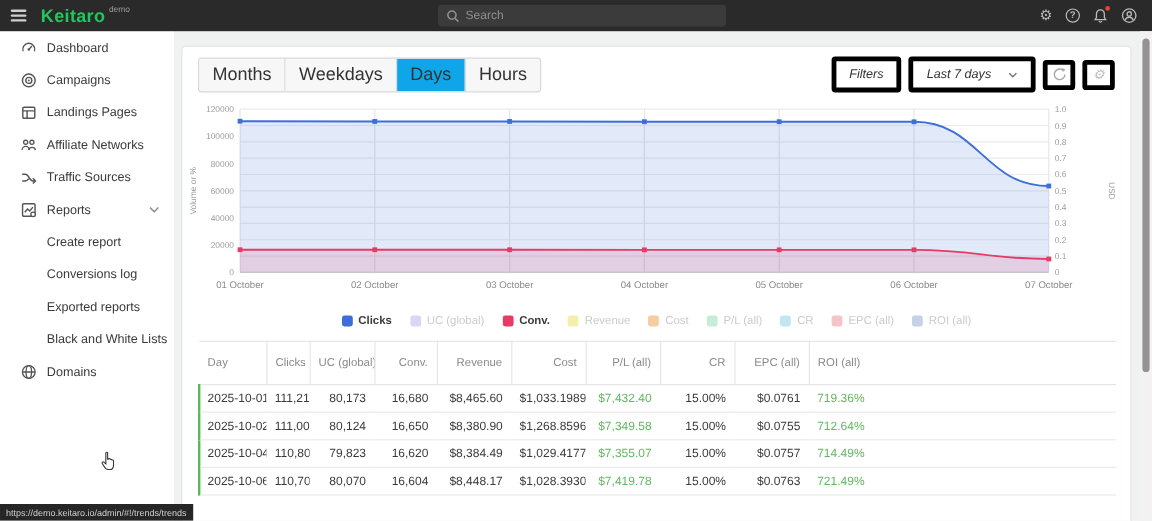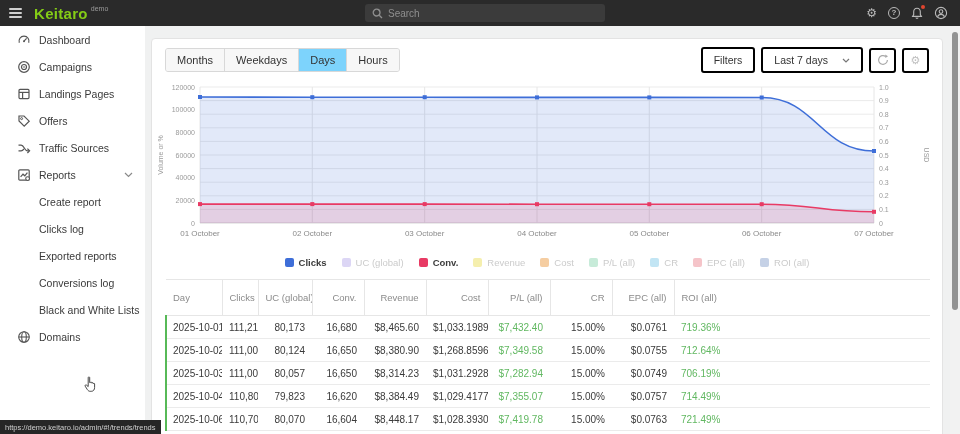--- a/index.html
+++ b/index.html
@@ -3,21 +3,21 @@
 <meta charset="utf-8">
 <style>
   * { box-sizing: border-box; margin: 0; padding: 0; }
   html,body { width:960px; height:434px; overflow:hidden; }
   body { font-family:"Liberation Sans", sans-serif; background:#f0f1f1; position:relative; }
 
   
   .topbar { position:absolute; top:0; left:0; width:960px; height:26px; background:#2a2a2a; display:flex; align-items:center; z-index:8; }
   .hamburger { width:30px; height:26px; display:flex; flex-direction:column; justify-content:center; gap:2.5px; padding-left:9px; cursor:pointer; }
   .hamburger span { width:13px; height:1.8px; background:#cfcfcf; border-radius:1px; }
-  .logo { color:#84cc16; font-weight:bold; font-size:15px; letter-spacing:.3px; margin-left:4px; cursor:pointer; }
+  .logo { color:#22c55e; font-weight:bold; font-size:15px; letter-spacing:.3px; margin-left:4px; cursor:pointer; }
   .logo-demo { color:#9a9a9a; font-size:7px; margin-left:3px; position:relative; top:-5px; }
   .search { position:absolute; left:365px; top:4px; width:240px; height:18px; background:#3b3b3b; border-radius:3px; display:flex; align-items:center; padding:0 7px; }
   .search svg { flex:0 0 auto; margin-right:5px; }
   .search input { background:transparent; border:none; outline:none; color:#c5c5c5; font-size:10px; width:100%; font-family:"Liberation Sans",sans-serif; }
   .search input::placeholder { color:#8f8f8f; }
   .topbar-actions { position:absolute; right:12px; top:0; height:26px; display:flex; align-items:center; gap:11px; }
   .tb-icon { color:#b9b9b9; font-size:12px; line-height:1; cursor:pointer; position:relative; display:flex; align-items:center; }
   .help-circle { width:12px; height:12px; border:1.2px solid #b9b9b9; border-radius:50%; color:#b9b9b9; font-size:8px; display:flex; align-items:center; justify-content:center; font-weight:bold; }
   .bell-dot { position:absolute; top:-2px; right:-2px; width:4px; height:4px; background:#e0452f; border-radius:50%; }
 
@@ -27,25 +27,25 @@
   .side-item .ic { width:14px; height:14px; margin-right:8px; flex:0 0 auto; display:flex; }
   .side-item.sub { padding-left:39px; }
   .side-item.active { background:#ececec; }
   .side-item .chev { margin-left:auto; margin-right:12px; display:flex; }
 
   
   .main { position:absolute; left:145px; top:26px; width:805px; height:408px; }
   .card { position:absolute; left:6px; top:12px; width:792px; background:#fff; border:1px solid #e3e3e3; border-radius:4px; padding-bottom:30px; }
   .toolbar { display:flex; align-items:center; padding:8px 13px 6px 13px; }
   .tabs { display:flex; border:1px solid #d8d8d8; border-radius:3px; overflow:hidden; background:#f7f7f7; }
-  .tab { padding:5px 11px; font-size:11px; color:#333; border-right:1px solid #d8d8d8; cursor:pointer; background:#f7f7f7; }
+  .tab { padding:5px 11px; font-size:15px; color:#333; border-right:1px solid #d8d8d8; cursor:pointer; background:#f7f7f7; }
   .tab:last-child { border-right:none; }
-  .tab.active { background:#7dd3fc; }
+  .tab.active { background:#0ea5e9; }
   .toolbar-right { margin-left:auto; display:flex; gap:6px; align-items:center; }
-  .btn { border:2px solid #000000; border-radius:3px; background:#fff; font-size:10.5px; color:#333; padding:5px 11px; cursor:pointer; display:flex; align-items:center; gap:14px; font-family:"Liberation Sans",sans-serif; }
+  .btn { border:4px solid #000000; border-radius:3px; background:#fff; font-size:10.5px; color:#333; padding:5px 11px; cursor:pointer; display:flex; align-items:center; gap:14px; font-family:"Liberation Sans",sans-serif;font-style:italic; }
   .icon-btn { width:27px; height:25px; padding:0; justify-content:center; }
 
   .chart-wrap { padding:0 0 0 2px; }
   .legend { display:flex; justify-content:center; align-items:center; gap:15px; height:22px; margin-top:-2px; }
   .legend-item { display:flex; align-items:center; font-size:9.5px; cursor:pointer; }
   .legend-item .sq { width:9px; height:9px; border-radius:2px; margin-right:5px; }
   .legend-item.off { color:#cbcbcb; }
   .legend-item.on { color:#3c3c3c; font-weight:bold; }
 
   table.data { border-collapse:collapse; table-layout:fixed; width:764px; margin:6px 13px 0 13px; }
@@ -136,25 +136,27 @@
           <rect x="2" y="2.4" width="10" height="9.2" rx="1" fill="none" stroke="#555" stroke-width="1.2"></rect>
           <line x1="2" y1="5.4" x2="12" y2="5.4" stroke="#555" stroke-width="1.2"></line>
           <line x1="5.6" y1="5.4" x2="5.6" y2="11.6" stroke="#555" stroke-width="1.2"></line>
         </svg>
       </span>
       <span>Landings Pages</span>
     </div>
     <div class="side-item">
       <span class="ic">
         <svg width="14" height="14" viewBox="0 0 14 14">
-          <path d="M2 2 L7 2 L12.2 7.2 L7.2 12.2 L2 7 Z" fill="none" stroke="#555" stroke-width="1.2"></path>
-          <circle cx="4.6" cy="4.6" r="1" fill="none" stroke="#555" stroke-width="1"></circle>
-        </svg>
-      </span>
-      <span>Offers</span>
+          <circle cx="4.4" cy="4.6" r="1.7" fill="none" stroke="#555" stroke-width="1.1"></circle>
+          <circle cx="9.6" cy="4.6" r="1.7" fill="none" stroke="#555" stroke-width="1.1"></circle>
+          <path d="M1.4 11 a3 3 0 0 1 6 0" fill="none" stroke="#555" stroke-width="1.1"></path>
+          <path d="M6.8 11 a3 3 0 0 1 5.8 0" fill="none" stroke="#555" stroke-width="1.1"></path>
+        </svg>
+      </span>
+      <span>Affiliate Networks</span>
     </div>
     <div class="side-item">
       <span class="ic">
         <svg width="14" height="14" viewBox="0 0 14 14">
           <path d="M1.5 4.2 h2.6 c3.2 0 3.2 5.6 6.4 5.6 h1.6" fill="none" stroke="#555" stroke-width="1.2"></path>
           <path d="M1.5 9.8 h2.6 c1.3 0 2.1-.9 2.9-2" fill="none" stroke="#555" stroke-width="1.2"></path>
           <polyline points="10.4,7.6 12.6,9.8 10.4,12" fill="none" stroke="#555" stroke-width="1.2"></polyline>
         </svg>
       </span>
       <span>Traffic Sources</span>
@@ -171,27 +173,24 @@
       <span class="chev">
         <svg width="9" height="6" viewBox="0 0 9 6">
           <polyline points="1,1 4.5,4.5 8,1" fill="none" stroke="#8a8a8a" stroke-width="1.2"></polyline>
         </svg>
       </span>
     </div>
     <div class="side-item sub">
       <span>Create report</span>
     </div>
     <div class="side-item sub">
-      <span>Clicks log</span>
+      <span>Conversions log</span>
     </div>
     <div class="side-item sub">
       <span>Exported reports</span>
-    </div>
-    <div class="side-item sub">
-      <span>Conversions log</span>
     </div>
     <div class="side-item sub">
       <span>Black and White Lists</span>
     </div>
     <div class="side-item">
       <span class="ic">
         <svg width="14" height="14" viewBox="0 0 14 14">
           <circle cx="7" cy="7" r="5.3" fill="none" stroke="#555" stroke-width="1.1"></circle>
           <ellipse cx="7" cy="7" rx="2.3" ry="5.3" fill="none" stroke="#555" stroke-width="1.1"></ellipse>
           <line x1="1.7" y1="7" x2="12.3" y2="7" stroke="#555" stroke-width="1.1"></line>
@@ -380,32 +379,20 @@
             <td class="r">80,124</td>
             <td class="r">16,650</td>
             <td class="r">$8,380.90</td>
             <td class="r">$1,268.8596</td>
             <td class="r green">$7,349.58</td>
             <td class="r">15.00%</td>
             <td class="r">$0.0755</td>
             <td class="l green">712.64%</td>
           </tr>
           <tr class="row">
-            <td class="l">2025-10-03</td>
-            <td class="r">111,00</td>
-            <td class="r">80,057</td>
-            <td class="r">16,650</td>
-            <td class="r">$8,314.23</td>
-            <td class="r">$1,031.2928</td>
-            <td class="r green">$7,282.94</td>
-            <td class="r">15.00%</td>
-            <td class="r">$0.0749</td>
-            <td class="l green">706.19%</td>
-          </tr>
-          <tr class="row">
             <td class="l">2025-10-04</td>
             <td class="r">110,80</td>
             <td class="r">79,823</td>
             <td class="r">16,620</td>
             <td class="r">$8,384.49</td>
             <td class="r">$1,029.4177</td>
             <td class="r green">$7,355.07</td>
             <td class="r">15.00%</td>
             <td class="r">$0.0757</td>
             <td class="l green">714.49%</td>

